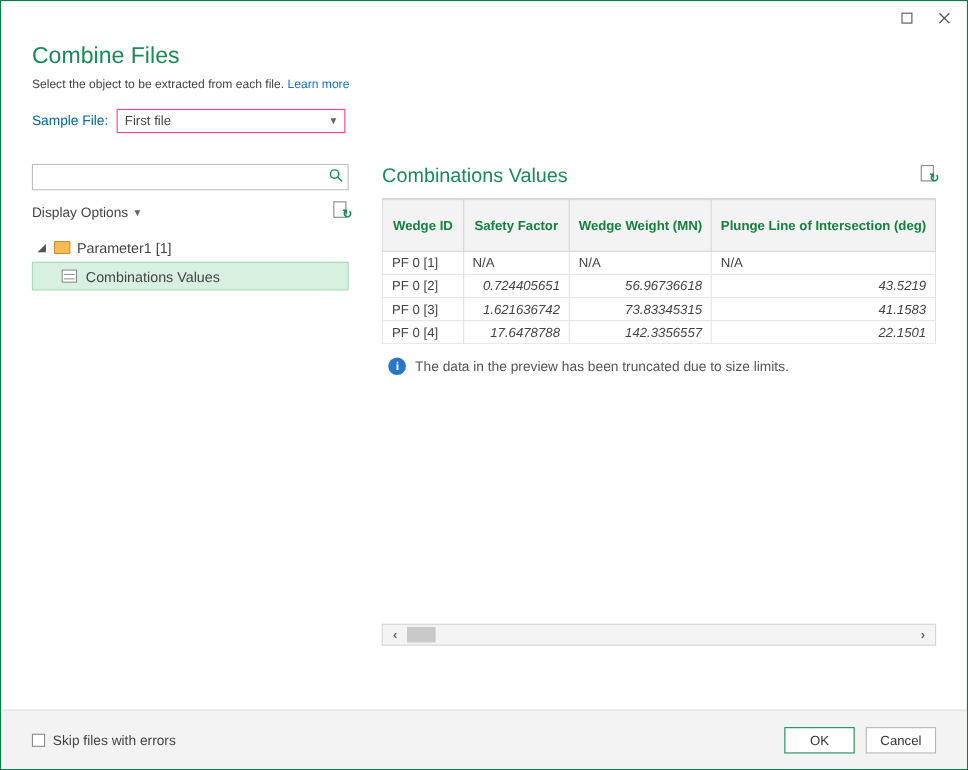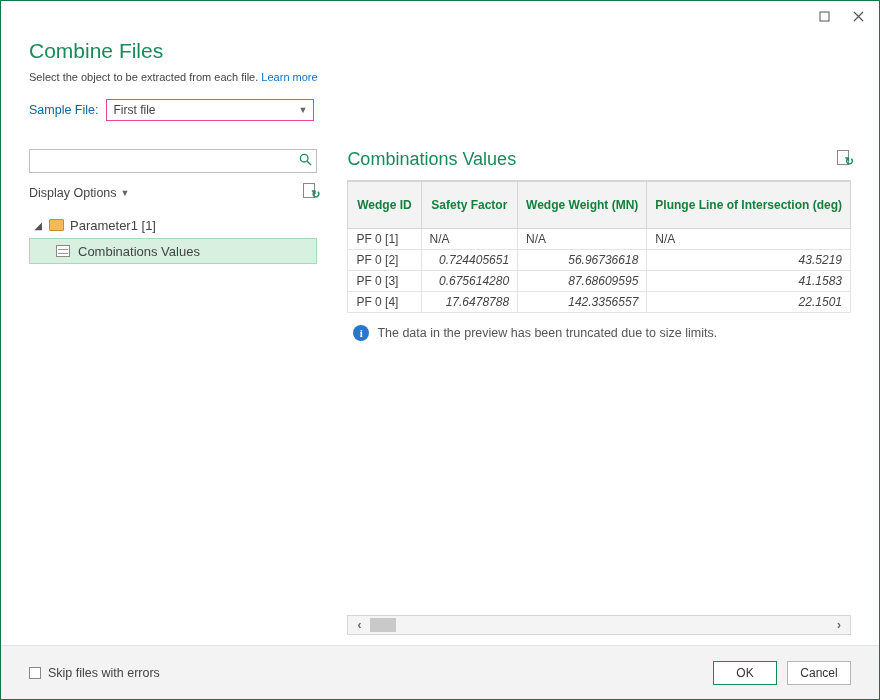--- a/index.html
+++ b/index.html
@@ -264,20 +264,21 @@
     background: #c9c9c9;
   }
 
   .footer {
     height: 54px;
     background: #f3f3f3;
     border-top: 1px solid #e2e2e2;
     display: flex;
     align-items: center;
     padding: 0 28px;
+    margin-top: 48px;
   }
   .chk {
     display: inline-flex;
     align-items: center;
     gap: 7px;
     color: #444;
     font-size: 12.5px;
     cursor: pointer;
   }
   .chk-box {
@@ -410,22 +411,22 @@
                   <td class="txt">N/A</td>
                 </tr>
                 <tr>
                   <td class="txt">PF 0 [2]</td>
                   <td class="num">0.724405651</td>
                   <td class="num">56.96736618</td>
                   <td class="num">43.5219</td>
                 </tr>
                 <tr>
                   <td class="txt">PF 0 [3]</td>
-                  <td class="num">0.675614280</td>
-                  <td class="num">87.68609595</td>
+                  <td class="num">1.621636742</td>
+                  <td class="num">73.83345315</td>
                   <td class="num">41.1583</td>
                 </tr>
                 <tr>
                   <td class="txt">PF 0 [4]</td>
                   <td class="num">17.6478788</td>
                   <td class="num">142.3356557</td>
                   <td class="num">22.1501</td>
                 </tr>
               </tbody>
             </table>

